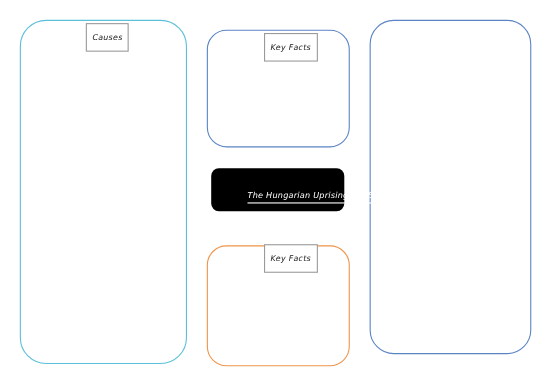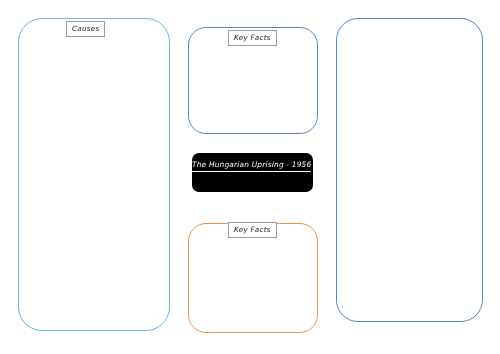--- a/index.html
+++ b/index.html
@@ -77,22 +77,23 @@
     color: #1a1a1a;
     font-family: "DejaVu Sans", sans-serif;
     font-style: italic;
     font-size: 7.2px;
     letter-spacing: 0.25px;
     line-height: 1;
     display: flex;
     align-items: center;
     justify-content: center;
     white-space: nowrap;
-    padding: 2px 5px;
+    padding: 12px 5px;
     z-index: 5;
+    margin-left: 12px;
   }
 
   .plate-causes {
     left: 66px;
     top: 21px;
     height: 16px;
     min-width: 38px;
   }
 
   .plate-kf-top {
@@ -125,29 +126,30 @@
     height: 39px;
     background: #000000;
     border-radius: 7px;
     z-index: 6;
   }
 
   .title-text {
     position: absolute;
     left: 0;
     right: 0;
-    top: 8px;
+    top: 21px;
     text-align: left;
     color: #ffffff;
     font-family: "DejaVu Sans", sans-serif;
     font-style: italic;
     font-size: 7.4px;
     letter-spacing: 0.2px;
     line-height: 1;
     white-space: nowrap;
+    padding-left: 33px;
   }
   .title-text span {
     border-bottom: 1px solid #ffffff;
     padding-bottom: 1.5px;
   }
 </style>
 </head>
 <body>
 
 <div id="canvas">

